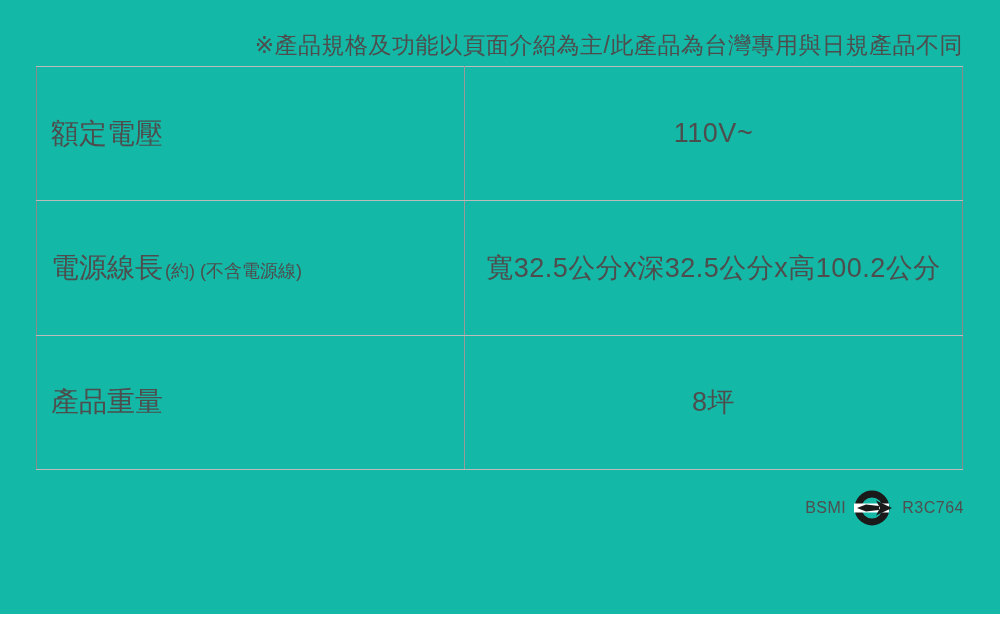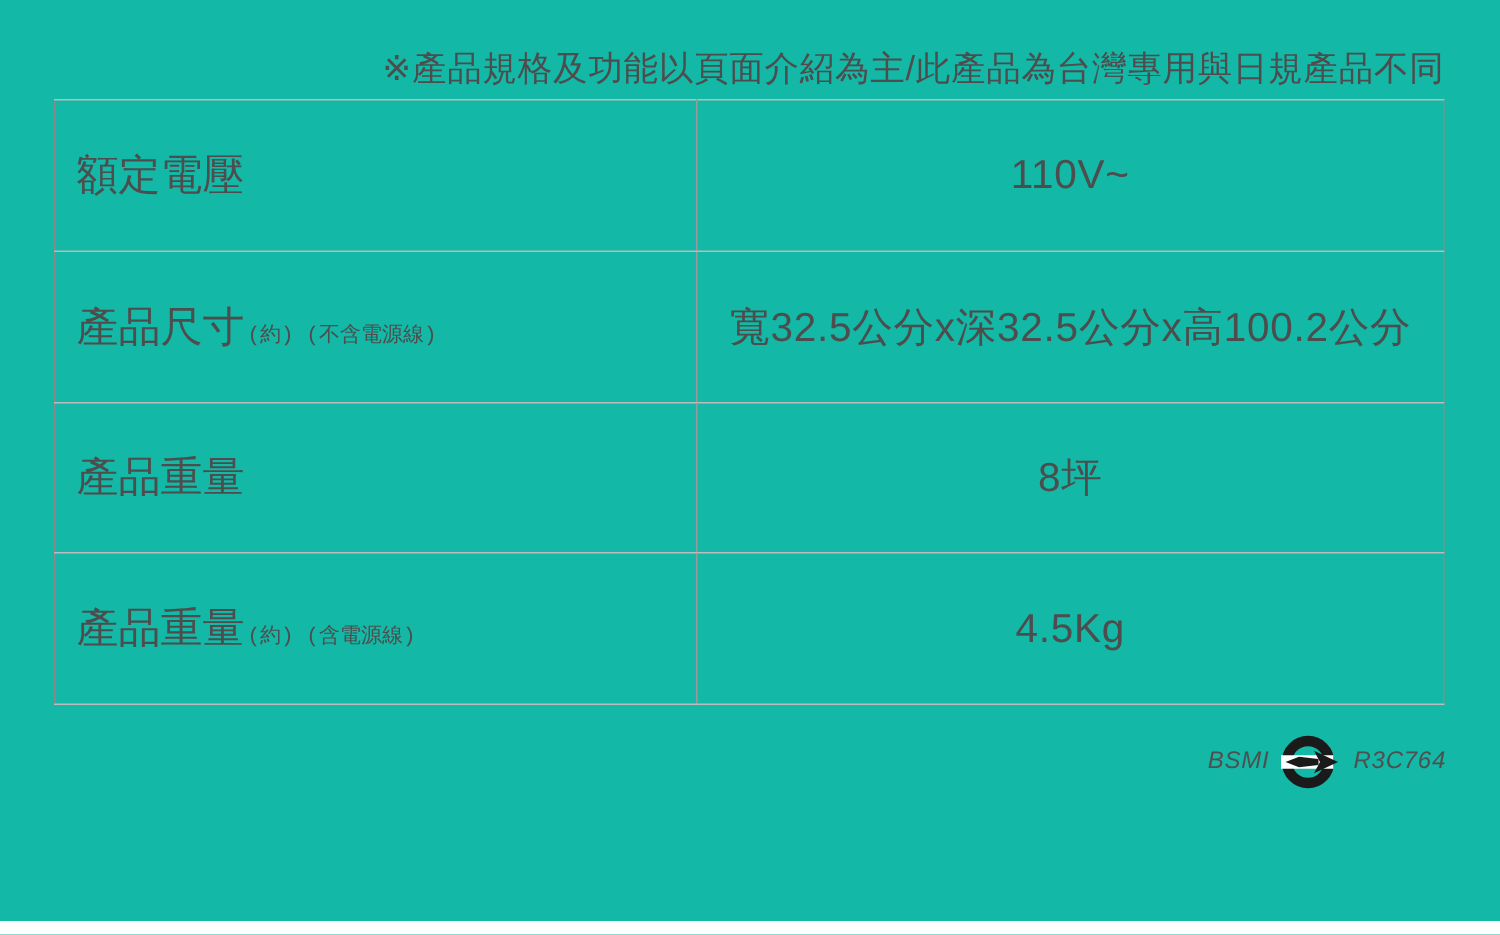--- a/index.html
+++ b/index.html
@@ -41,24 +41,23 @@
     color: #4d4d4d;
   }
   td.label-cell {
     width: 412px;
     border-right: 1px solid #9a9a9a;
     padding-left: 14px;
     font-size: 28px;
     white-space: nowrap;
   }
   td.label-cell .suffix {
-    font-size: 14px;
+    font-size: 18px;
     margin-left: 2px;
     white-space: nowrap;
-    font-family: Liberation Mono, monospace;
   }
   td.value-cell {
     text-align: center;
     font-size: 27px;
     letter-spacing: 0.5px;
     white-space: nowrap;
   }
   .bottom-note {
     position: absolute;
     left: 36px;
@@ -74,48 +73,43 @@
     height: 40px;
     display: flex;
     align-items: center;
     gap: 8px;
   }
   .cert .cert-text {
     font-size: 16px;
     color: #4f4f4f;
     letter-spacing: 0.5px;
     white-space: nowrap;
-    font-style: italic;
   }
   .cert svg { display: block; }
 </style>
 </head>
 <body>
 
 <div class="page">
 
   <div class="top-note">※產品規格及功能以頁面介紹為主/此產品為台灣專用與日規產品不同</div>
 
   <table class="spec-table">
     <tbody>
       <tr>
         <td class="label-cell"><span>額定電壓</span><span class="suffix"></span></td>
         <td class="value-cell">110V~</td>
       </tr>
       <tr>
-        <td class="label-cell"><span>產品尺寸</span><span class="suffix">(約) (不含電源線)</span></td>
+        <td class="label-cell"><span>電源線長</span><span class="suffix">(約) (不含電源線)</span></td>
         <td class="value-cell">寬32.5公分x深32.5公分x高100.2公分</td>
       </tr>
       <tr>
         <td class="label-cell"><span>產品重量</span><span class="suffix"></span></td>
         <td class="value-cell">8坪</td>
-      </tr>
-      <tr>
-        <td class="label-cell"><span>產品重量</span><span class="suffix">(約) (含電源線)</span></td>
-        <td class="value-cell">4.5Kg</td>
       </tr>
     </tbody>
   </table>
 
 
   <div class="cert">
     <span class="cert-text">BSMI</span>
     <span>
       <svg width="40" height="40" viewBox="0 0 40 40">
         <circle cx="18" cy="20" r="14" fill="none" stroke="#1a1a1a" stroke-width="7"></circle>

